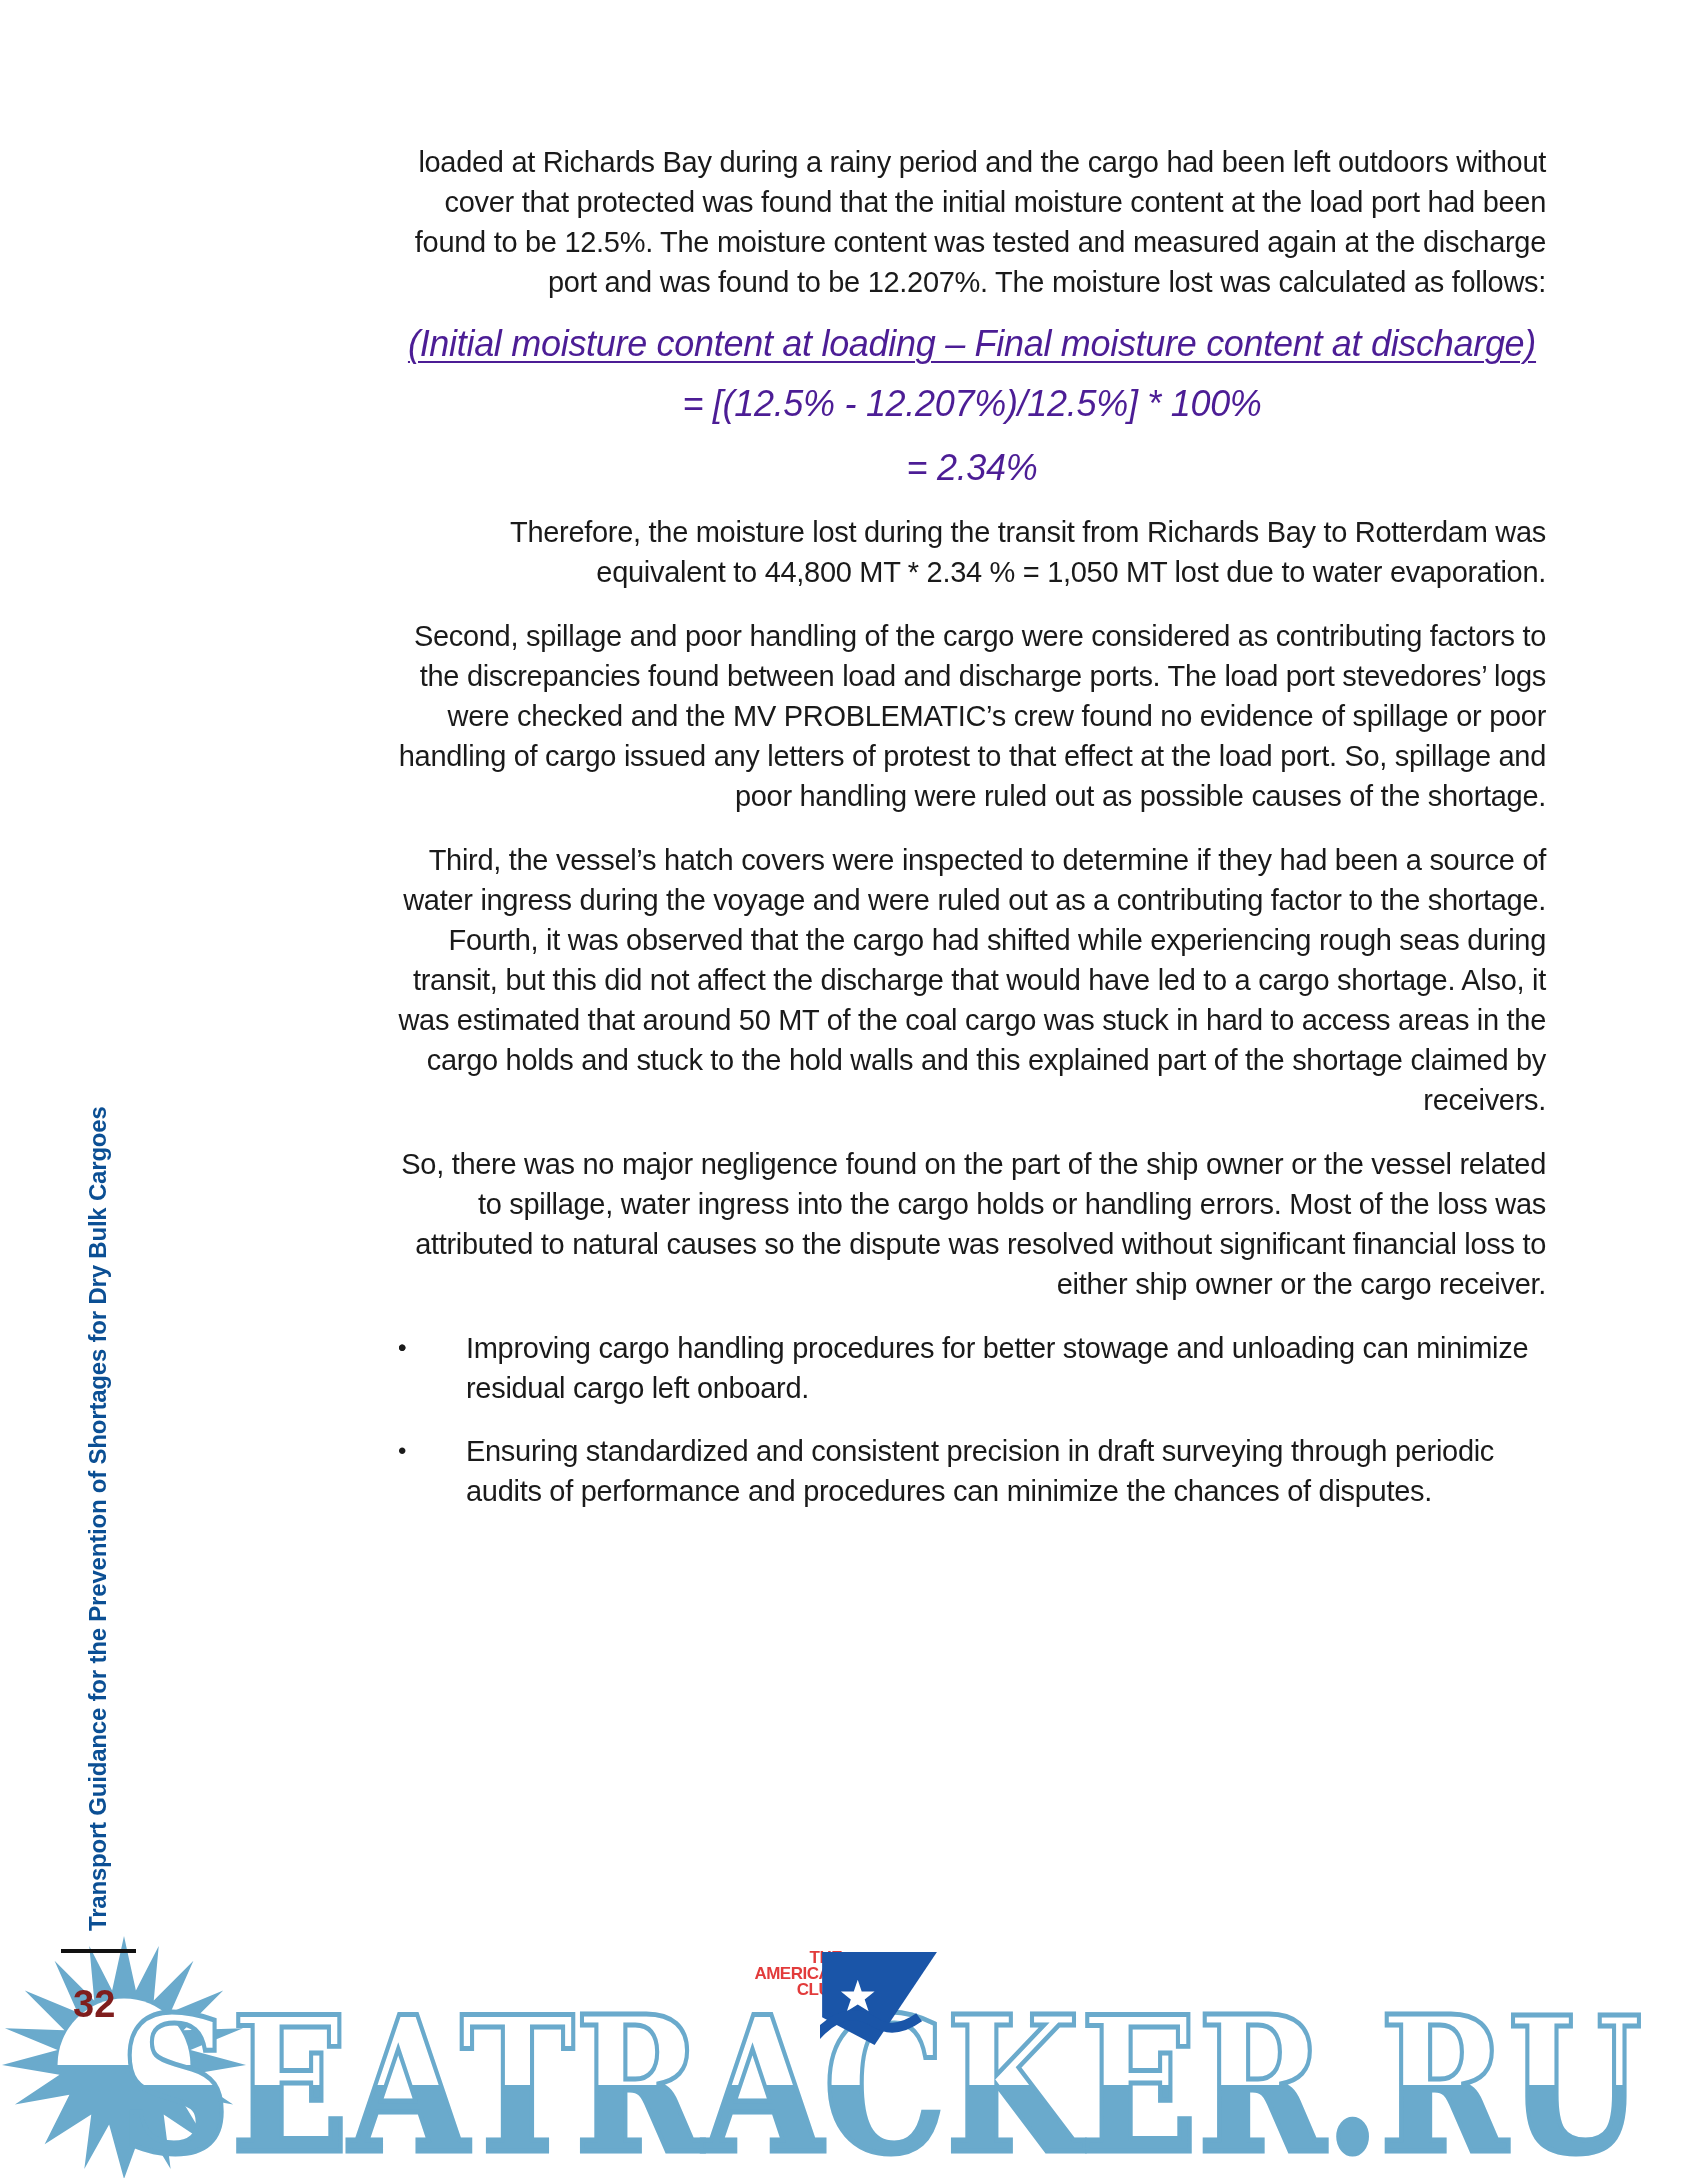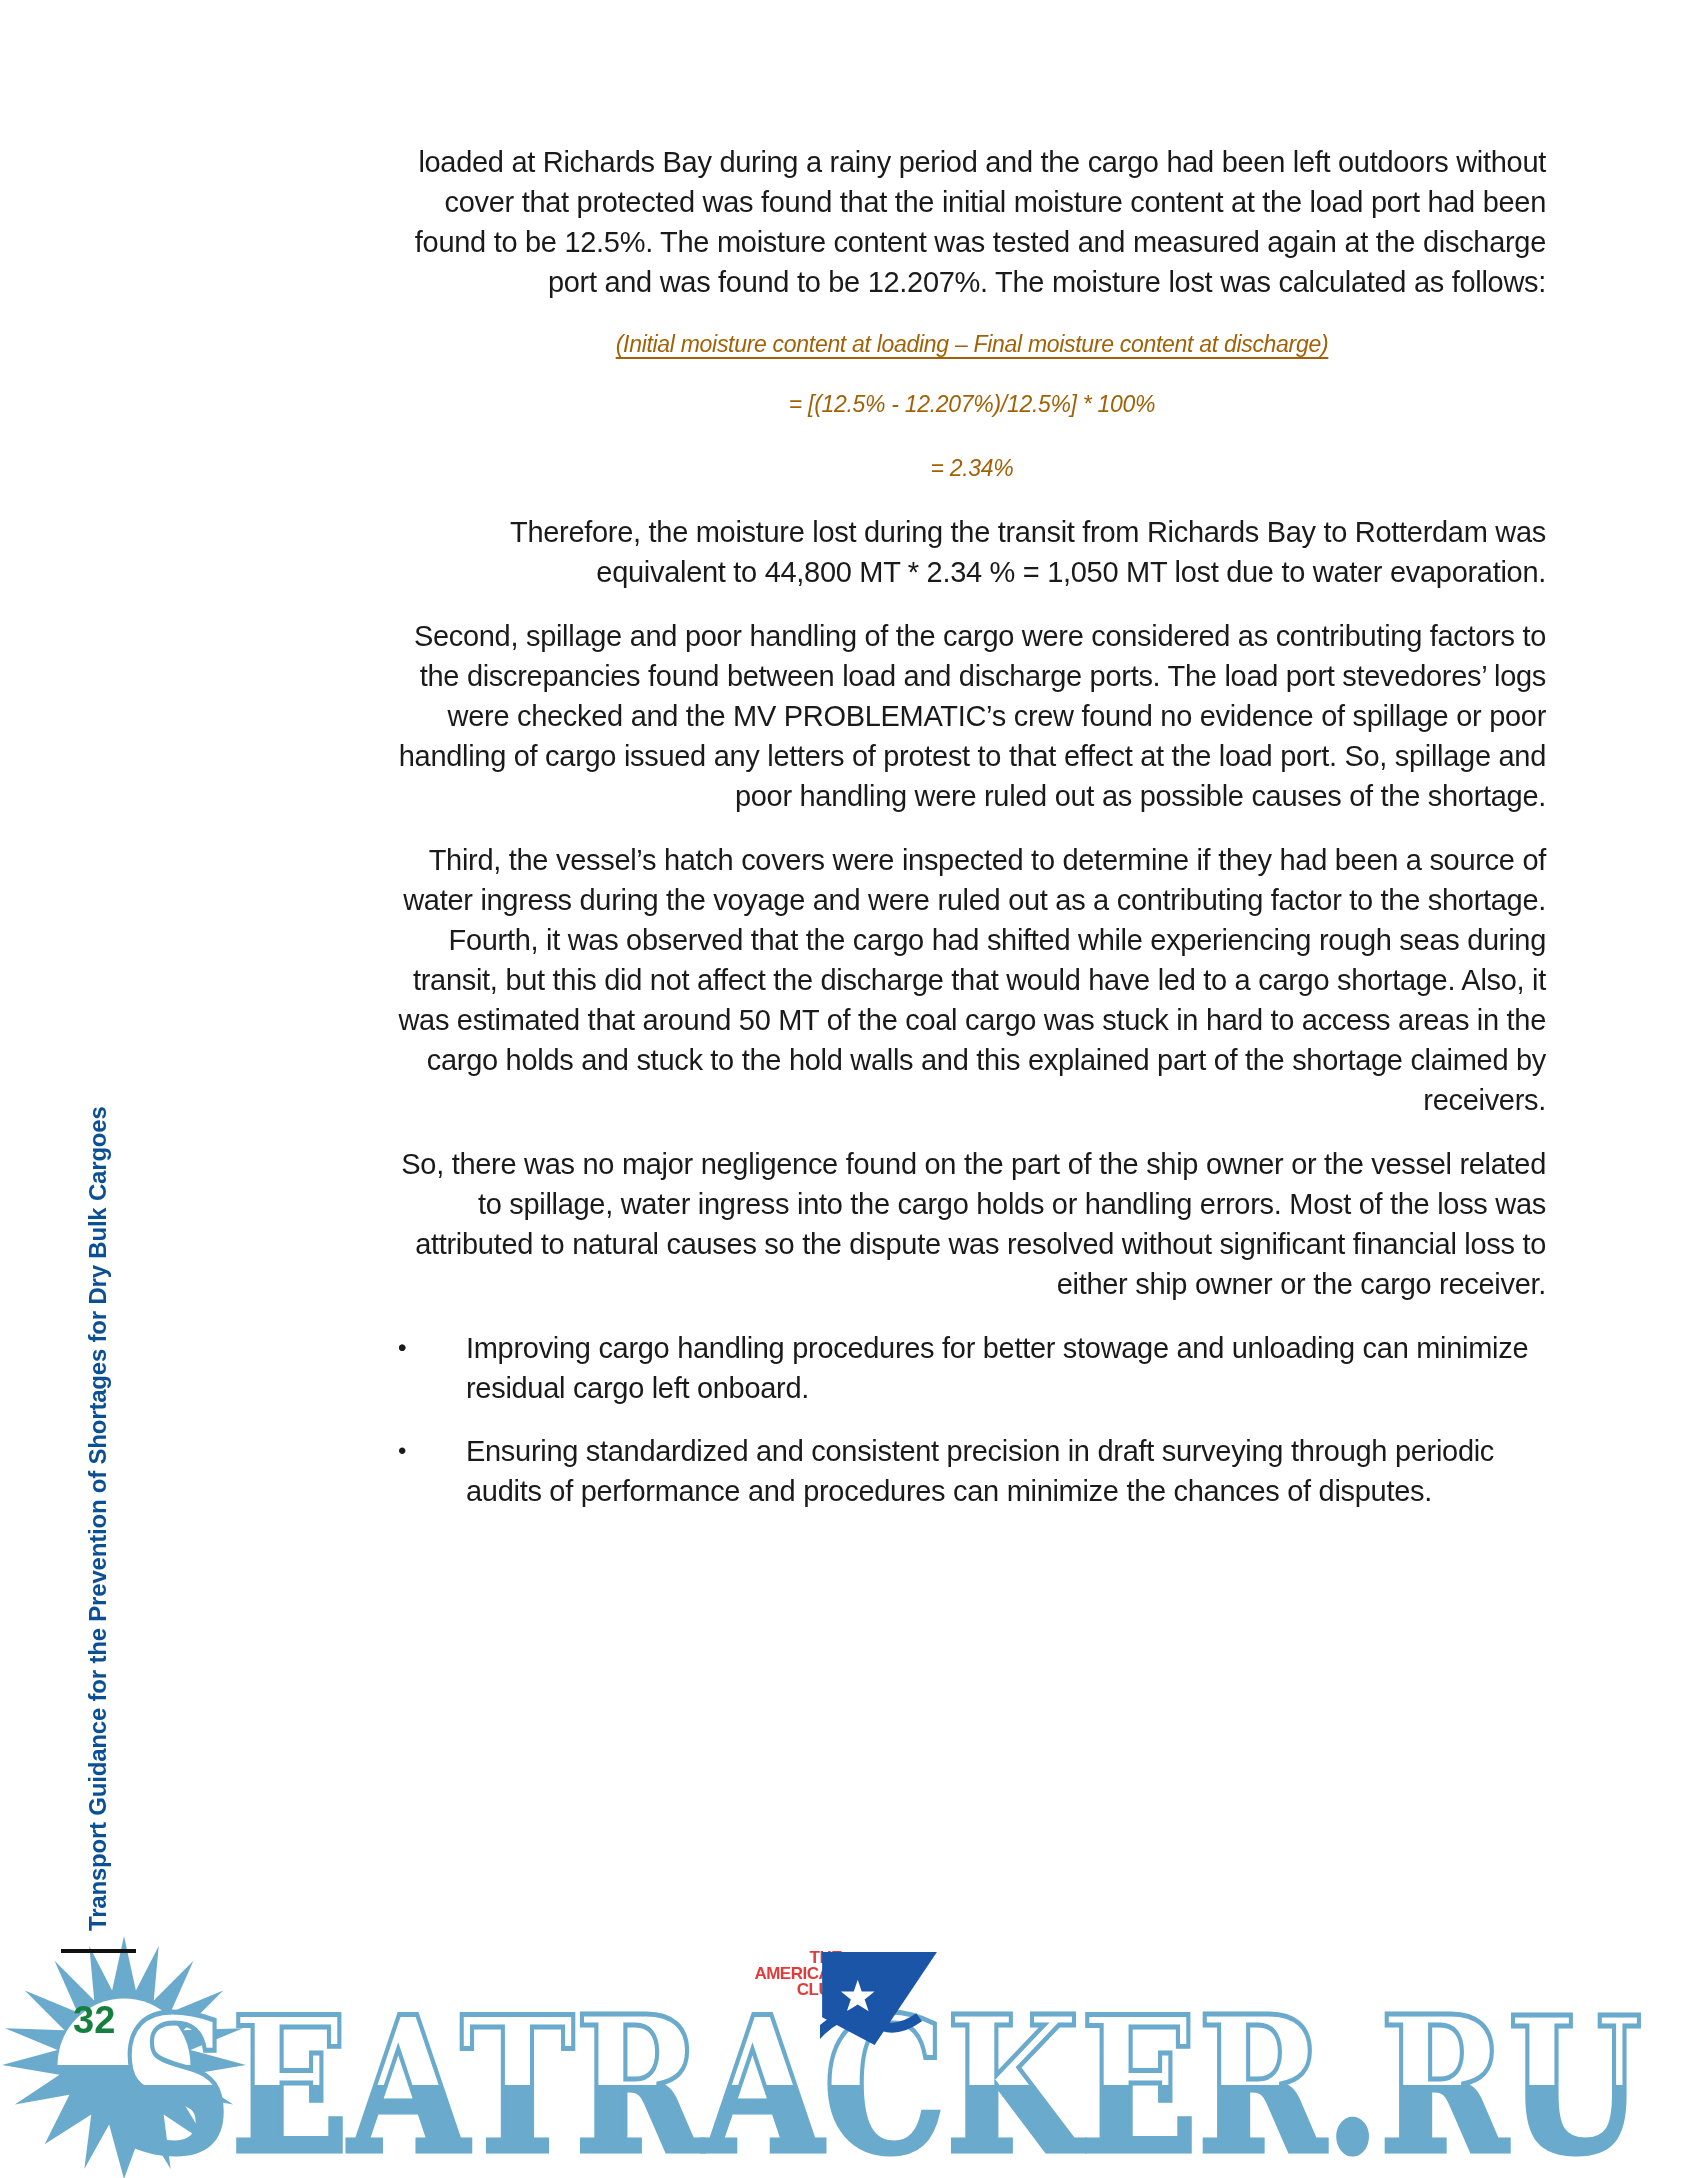--- a/index.html
+++ b/index.html
@@ -1,31 +1,31 @@
 <!DOCTYPE html>
 <html><head>
 <meta charset="utf-8">
 <style>
   html, body { margin:0; padding:0; }
   body { width:1683px; height:2178px; position:relative; background:#ffffff; overflow:hidden;
          font-family:"Liberation Sans", sans-serif; color:#1a1a1a; }
   .content { position:absolute; left:398px; top:142px; width:1148px; font-size:29px; line-height:40px; letter-spacing:-0.3px; }
   .para { margin:0 0 24px 0;text-align:right; }
-  .formula { text-align:center; color:#a16207; font-style:italic; font-size:23px; line-height:40px; margin:0 0 24px 0; }
+  .formula { text-align:center; color:#4c1d95; font-style:italic; font-size:36px; line-height:40px; margin:0 0 24px 0; }
   .formula .num { text-decoration:underline; text-underline-offset:5px; text-decoration-thickness:2px; }
   .formula .line { display:block; }
   .formula-block { margin-top:-2px; margin-bottom:20px; }
   ul.lessons { list-style:none; margin:0; padding:0; }
   ul.lessons li { position:relative; padding-left:68px; margin-bottom:23px; }
   ul.lessons li .bullet { position:absolute; left:0; top:0; font-size:24px; }
   .side-title { position:absolute; left:84px; top:1931px; transform-origin:left top; transform:rotate(-90deg);
                 font-weight:bold; color:#0b4f94; font-size:24px; white-space:nowrap; letter-spacing:-0.2px; width:950px; }
   .page-rule { position:absolute; left:61px; top:1949px; width:75px; height:4px; background:#111; }
   .sunburst { position:absolute; left:0; top:1931px; width:248px; height:248px; }
-  .page-num { position:absolute; left:73px; top:1983px; font-size:38px; font-weight:bold; color:#15803d;margin-top:16px; }
+  .page-num { position:absolute; left:73px; top:1983px; font-size:38px; font-weight:bold; color:#7f1d1d; }
   .watermark { position:absolute; left:79px; top:1985px; width:1604px; height:178px; }
   .logo { position:absolute; left:741px; top:1948px; width:203px; height:99px; }
   .logo-text { position:absolute; right:102px; text-align:right; font-weight:bold; color:#e23b3b; font-size:17px; line-height:16px; letter-spacing:-0.5px; }
 </style>
 </head>
 <body>
 
 <div class="content">
   <p class="para">loaded at Richards Bay during a rainy period and the cargo had been left outdoors without cover that protected was found that the initial moisture content at the load port had been found to be 12.5%. The moisture content was tested and measured again at the discharge port and was found to be 12.207%. The moisture lost was calculated as follows:</p>
 

